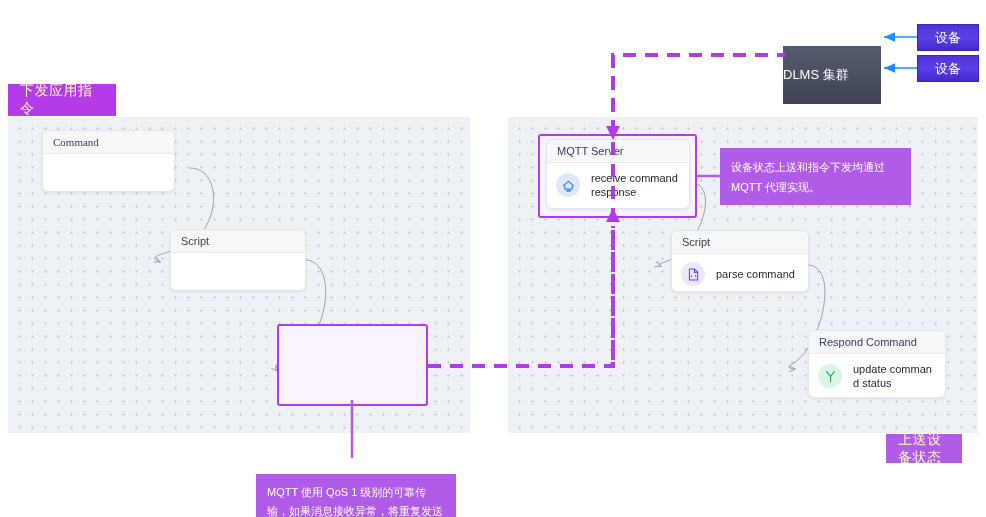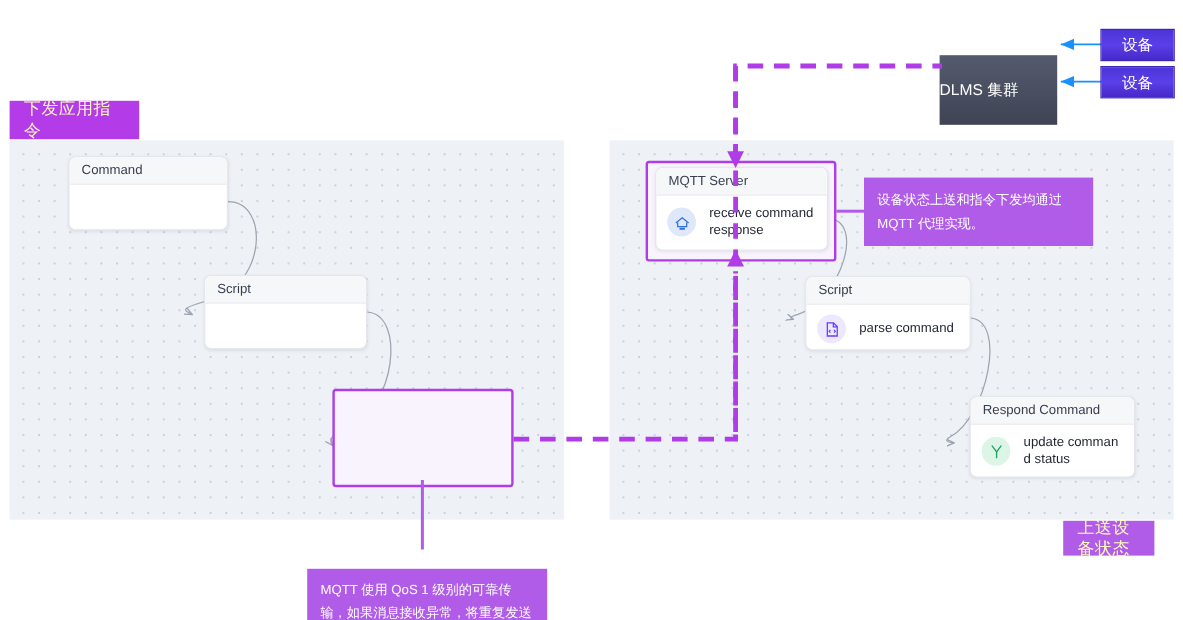--- a/index.html
+++ b/index.html
@@ -186,21 +186,21 @@
   <div class="sec-tag" style="left:8px;top:84px;width:108px;height:32px;">
     <span>下发应用指令</span>
   </div>
   <div class="sec-tag violet" style="left:840px;top:434px;width:76px;height:29px;margin-left:46px;">
     <span>上送设备状态</span>
   </div>
 
   <div class="ring" style="left:277px;top:324px;width:151px;height:82px;"></div>
   <div class="ring" style="left:538px;top:134px;width:159px;height:84px;"></div>
 
-  <div class="node" style="left:57px;top:130px;width:133px;height:62px;">
+  <div class="node" style="left:42px;top:130px;width:133px;height:62px;font-family:Liberation Serif, serif;">
     <div class="ntitle">Command</div>
   </div>
 
   <div class="node" style="left:170px;top:229px;width:136px;height:62px;">
     <div class="ntitle">Script</div>
   </div>
 
 
   <div class="node" style="left:546px;top:139px;width:144px;height:70px;">
     <div class="ntitle">MQTT Server</div>

